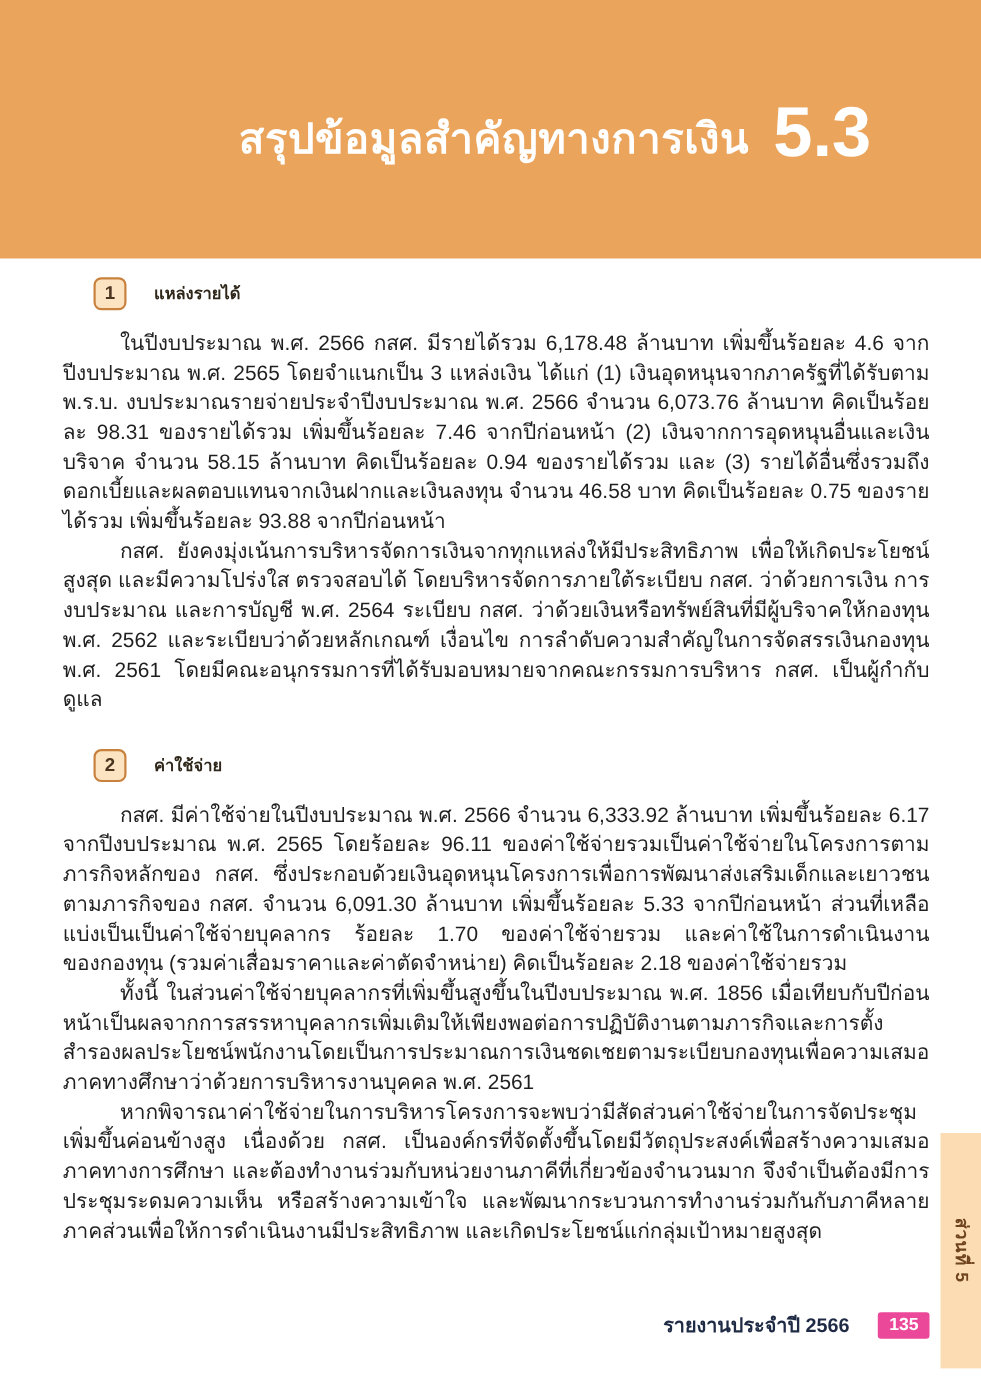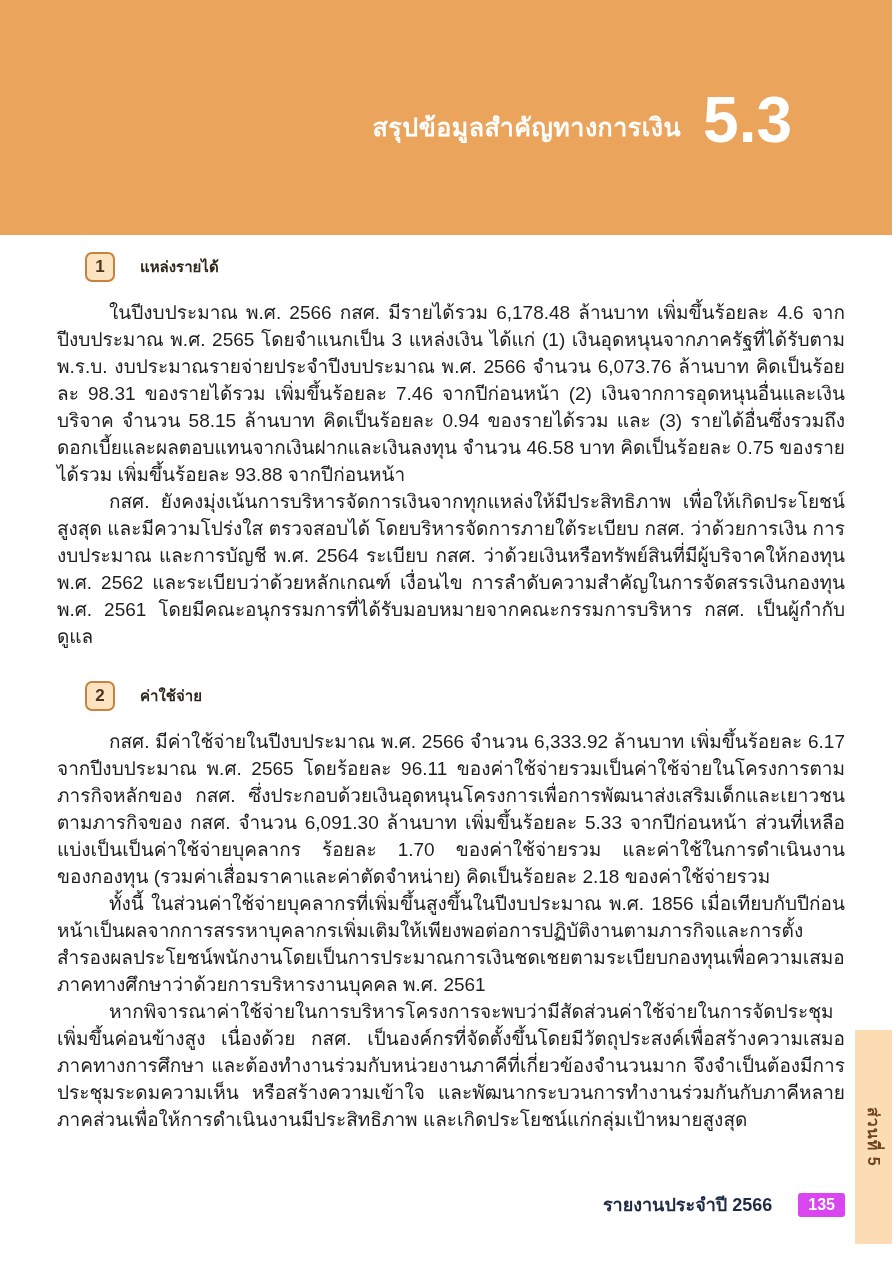--- a/index.html
+++ b/index.html
@@ -20,21 +20,21 @@
   }
   .title-row {
     position: absolute; top: 60px; right: 0;
     height: 120px; width: 100%;
     display: flex; align-items: center; justify-content: flex-end;
     padding-right: 100px; box-sizing: border-box;
     gap: 22px;
   }
   .band h1 {
     margin: 0; color: #ffffff;
-    font-size: 25px; font-weight: bold;
+    font-size: 38px; font-weight: bold;
     letter-spacing: 0.5px;
     line-height: 1;
     padding-top: 14px;
   }
   .sec-num {
     color: #ffffff; font-size: 64px; font-weight: bold; line-height: 1;
   }
 
   
   .content {
@@ -91,21 +91,21 @@
   .footer {
     position: absolute;
     top: 1190px; right: 47px;
     display: flex; align-items: center; gap: 26px;
   }
   .footer-label {
     color: #1F2A44;
     font-size: 18px; font-weight: bold;
   }
   .page-badge {
-    background: #d946ef; color: #ffffff;
+    background: #ec4899; color: #ffffff;
     font-size: 16px; font-weight: bold;
     padding: 3px 10px;
     border-radius: 3px;
   }
 </style>
 </head>
 <body>
 
 <div class="page">
 

